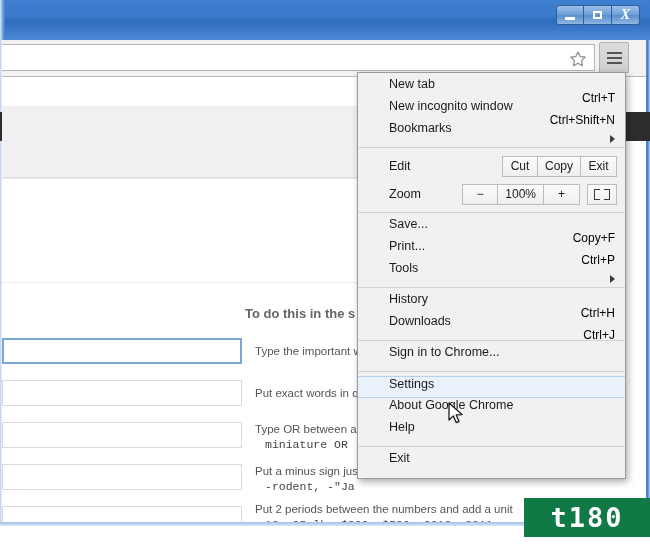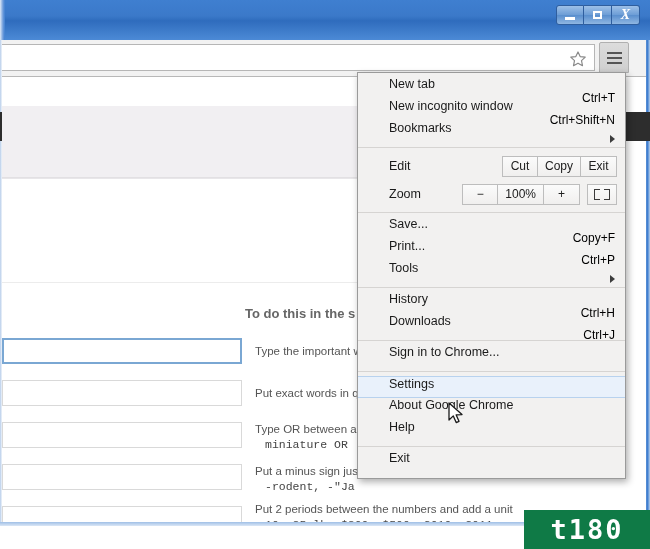--- a/index.html
+++ b/index.html
@@ -360,21 +360,21 @@
     left: 447px;
     top: 402px;
     z-index: 80;
     pointer-events: none;
   }
 
   
   #watermark {
     position: absolute;
     right: 0;
-    bottom: 0;
+    bottom: 12px;
     width: 126px;
     height: 39px;
     background: #0f7a46;
     display: flex;
     align-items: center;
     justify-content: center;
     z-index: 90;
   }
   #watermark-text {
     color: #ffffff;

